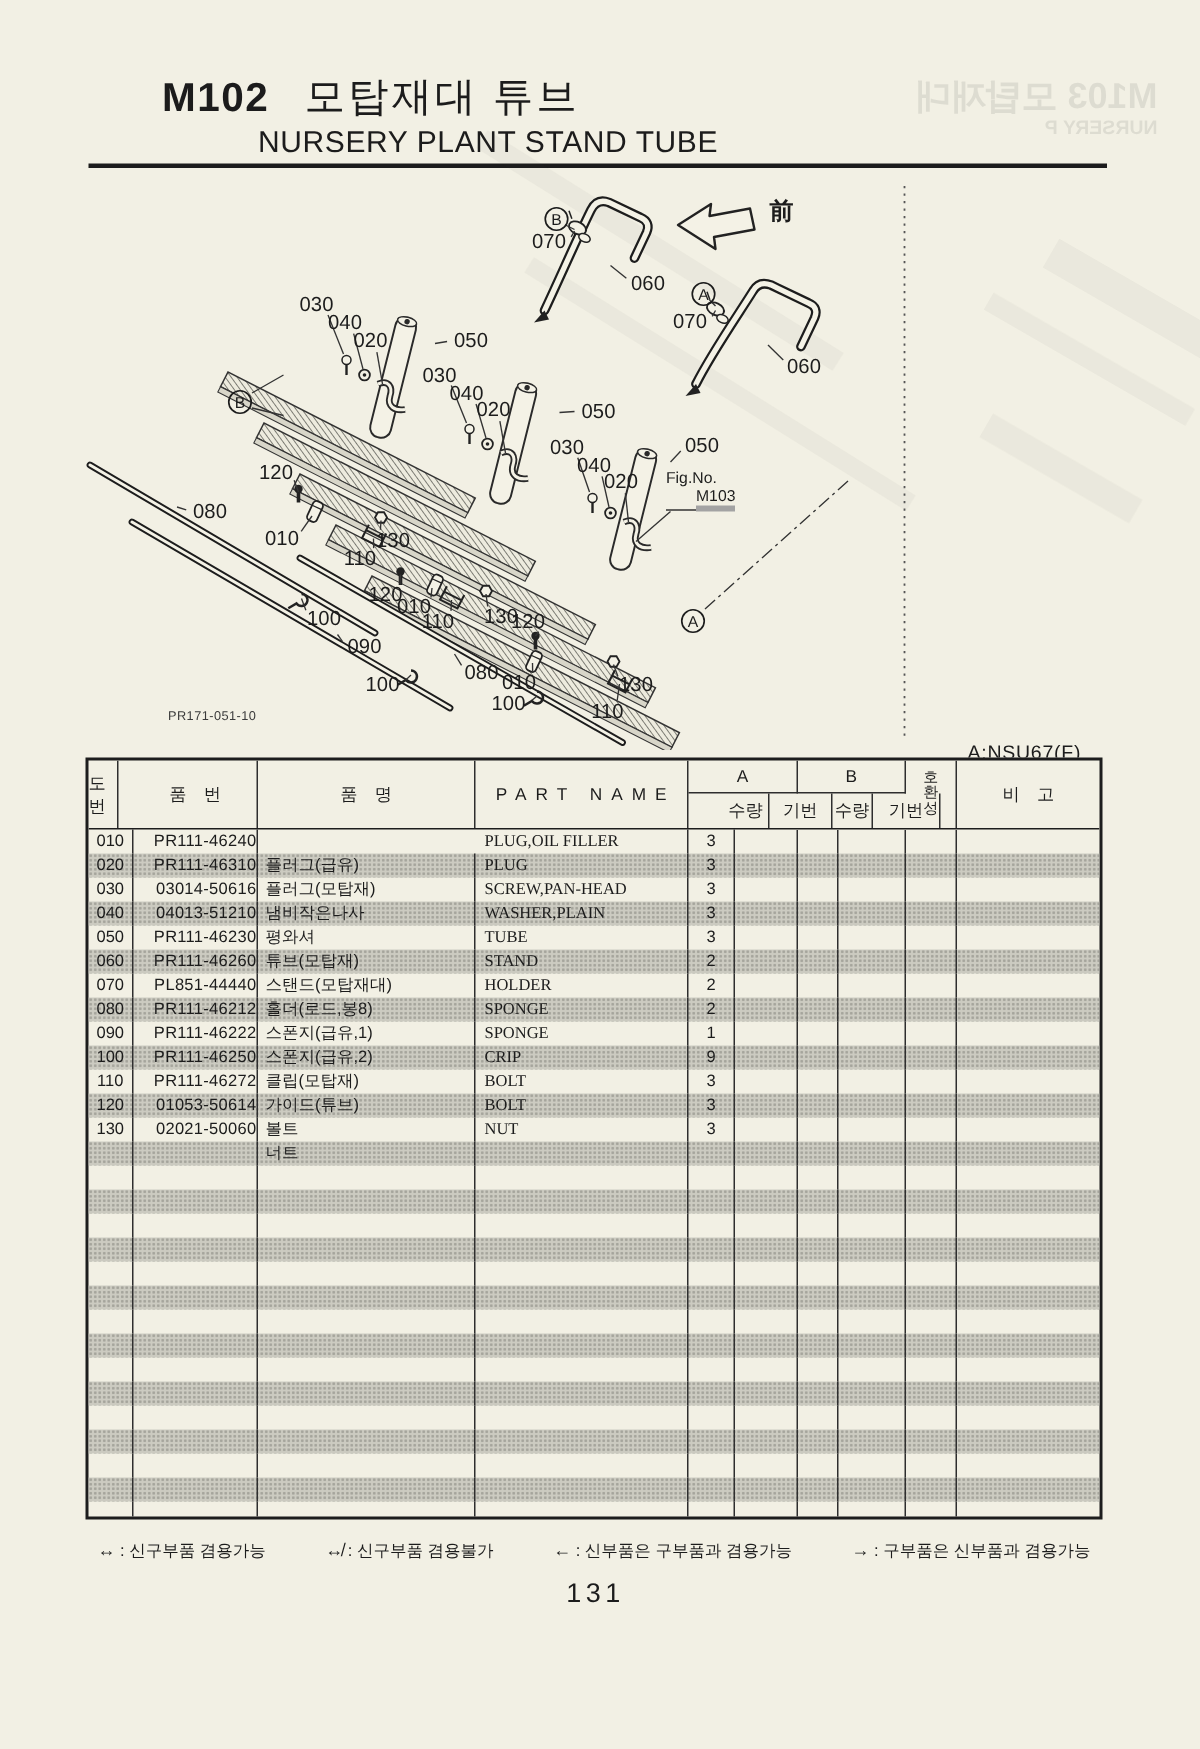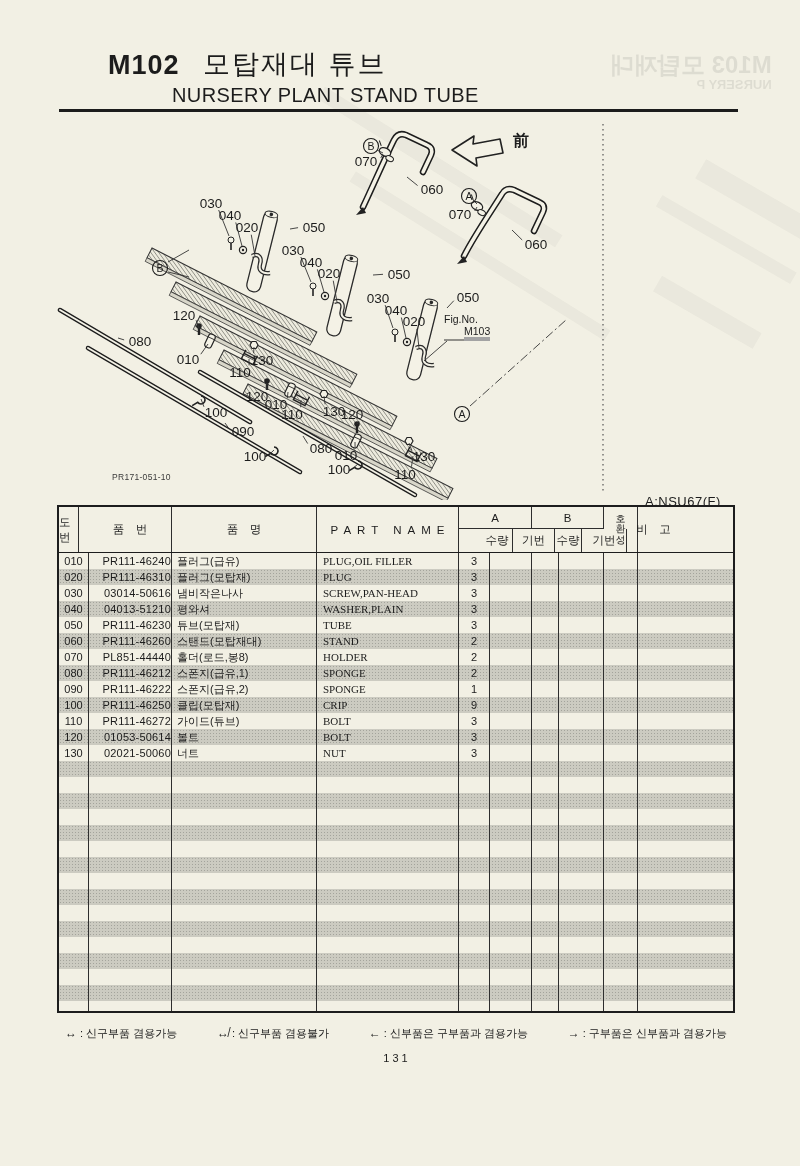--- a/index.html
+++ b/index.html
@@ -35,33 +35,33 @@
   .th .sp{letter-spacing:6px;margin-left:6px;text-align:center;}
   .compatv{flex-direction:column;line-height:10.5px;font-size:10px;}
   .tbody{position:relative;}
   .trow{display:flex;height:16px;line-height:16px;font-size:11px;}
   .trow.shaded{background-color:#cccbc1;
     background-image:radial-gradient(rgba(75,75,70,0.30) 0.8px, transparent 1px);
     background-size:3px 3px;}
   .c{box-sizing:border-box;border-right:1px solid #2e2e2e;height:16px;overflow:hidden;white-space:nowrap;}
   .c0{width:30px;text-align:center;}
   .c1{width:83px;text-align:right;letter-spacing:0.2px;}
-  .c2{width:145px;padding-left:5px;}
+  .c2{width:145px;padding-left:5px;margin-top:16px;}
   .c3{width:142px;padding-left:6px;font-family:Liberation Serif, serif;}
   .c4{width:31px;text-align:center;}
   .c5{width:42px;}
   .c6{width:27px;}
   .c7{width:45px;}
   .c8{width:34px;}
   .c9{width:95px;border-right:none;}
   
   .legend{left:57px;top:1026px;width:678px;display:flex;justify-content:space-between;
     font-size:11px;padding:0 8px;box-sizing:border-box;}
   .legend .sym{font-size:12px;margin-right:3px;}
-  .pageno{left:0;top:1052px;width:794px;text-align:center;font-size:11px;letter-spacing:3px;}
+  .pageno{left:0;top:1052px;width:794px;text-align:center;font-size:18px;letter-spacing:3px;}
 </style>
 </head>
 <body>
 
 <div class="abs fig-code">M102</div>
 <div class="abs title-ko">모탑재대 튜브</div>
 <div class="abs title-en">NURSERY PLANT STAND TUBE</div>
 <div class="abs title-rule"></div>
 <div class="abs bleed">
   <div class="b1">M103  모탑재대</div>
@@ -324,21 +324,21 @@
     <div class="th split" style="left:473px;width:72px">B</div>
     <div class="th sub" style="left:400px;width:31px">수량</div>
     <div class="th sub" style="left:431px;width:42px">기번</div>
     <div class="th sub" style="left:473px;width:27px">수량</div>
     <div class="th sub" style="left:500px;width:45px">기번</div>
     <div class="th compatv" style="left:545px;width:34px" id="compat-header">
         <span>호</span>
         <span>환</span>
         <span>성</span>
       </div>
-    <div class="th last" style="left:547px;width:95px">비　고</div>
+    <div class="th last" style="left:579px;width:95px">비　고</div>
   </div>
   <div class="tbody" id="parts-table-body">
       <div class="trow">
         <div class="c c0">010</div>
         <div class="c c1">PR111-46240</div>
         <div class="c c2">플러그(급유)</div>
         <div class="c c3">PLUG,OIL FILLER</div>
         <div class="c c4">3</div>
         <div class="c c5"></div>
         <div class="c c6"></div>

